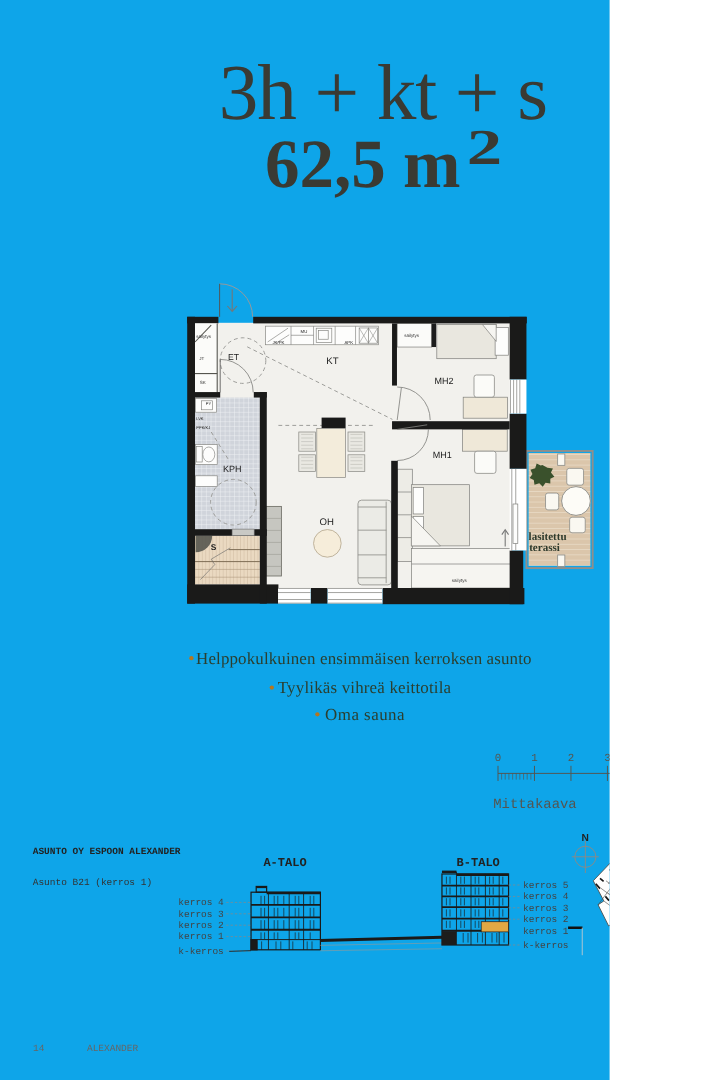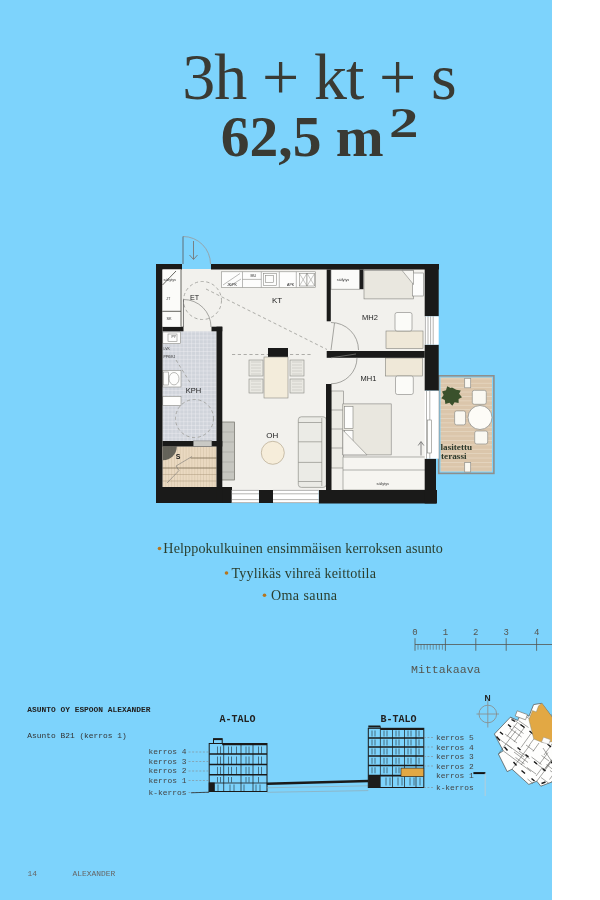--- a/index.html
+++ b/index.html
@@ -1,16 +1,16 @@
 <!DOCTYPE html>
 <html><head>
 <meta charset="utf-8">
 <style>
   html,body{margin:0;padding:0;background:#ffffff;}
-  #page{position:relative;width:552px;height:900px;background:#7dd3fc;overflow:hidden;}
+  #page{position:relative;width:508px;height:900px;background:#0ea5e9;overflow:hidden;}
   svg{position:absolute;left:0;top:0;}
   text{font-family:"Liberation Sans",sans-serif;}
   .ser, .ser text{font-family:"Liberation Serif",serif;}
   .mono, .mono text{font-family:"Liberation Mono",monospace;}
 </style>
 </head>
 <body>
 <div id="page">
 <svg width="600" height="900" viewBox="0 0 600 900">
 <defs>

